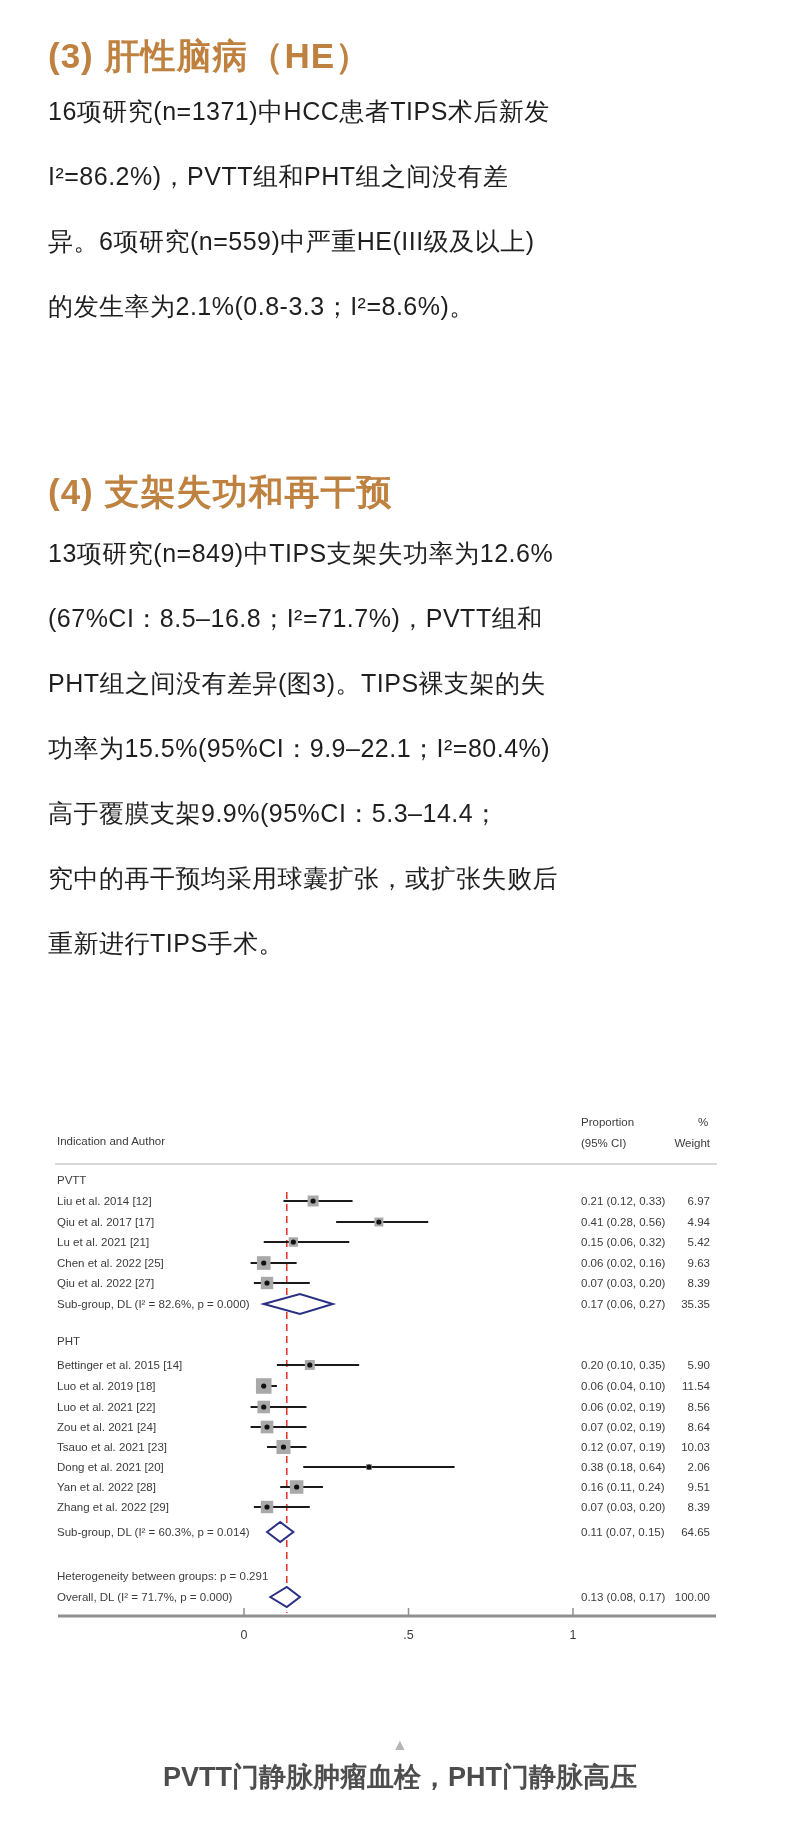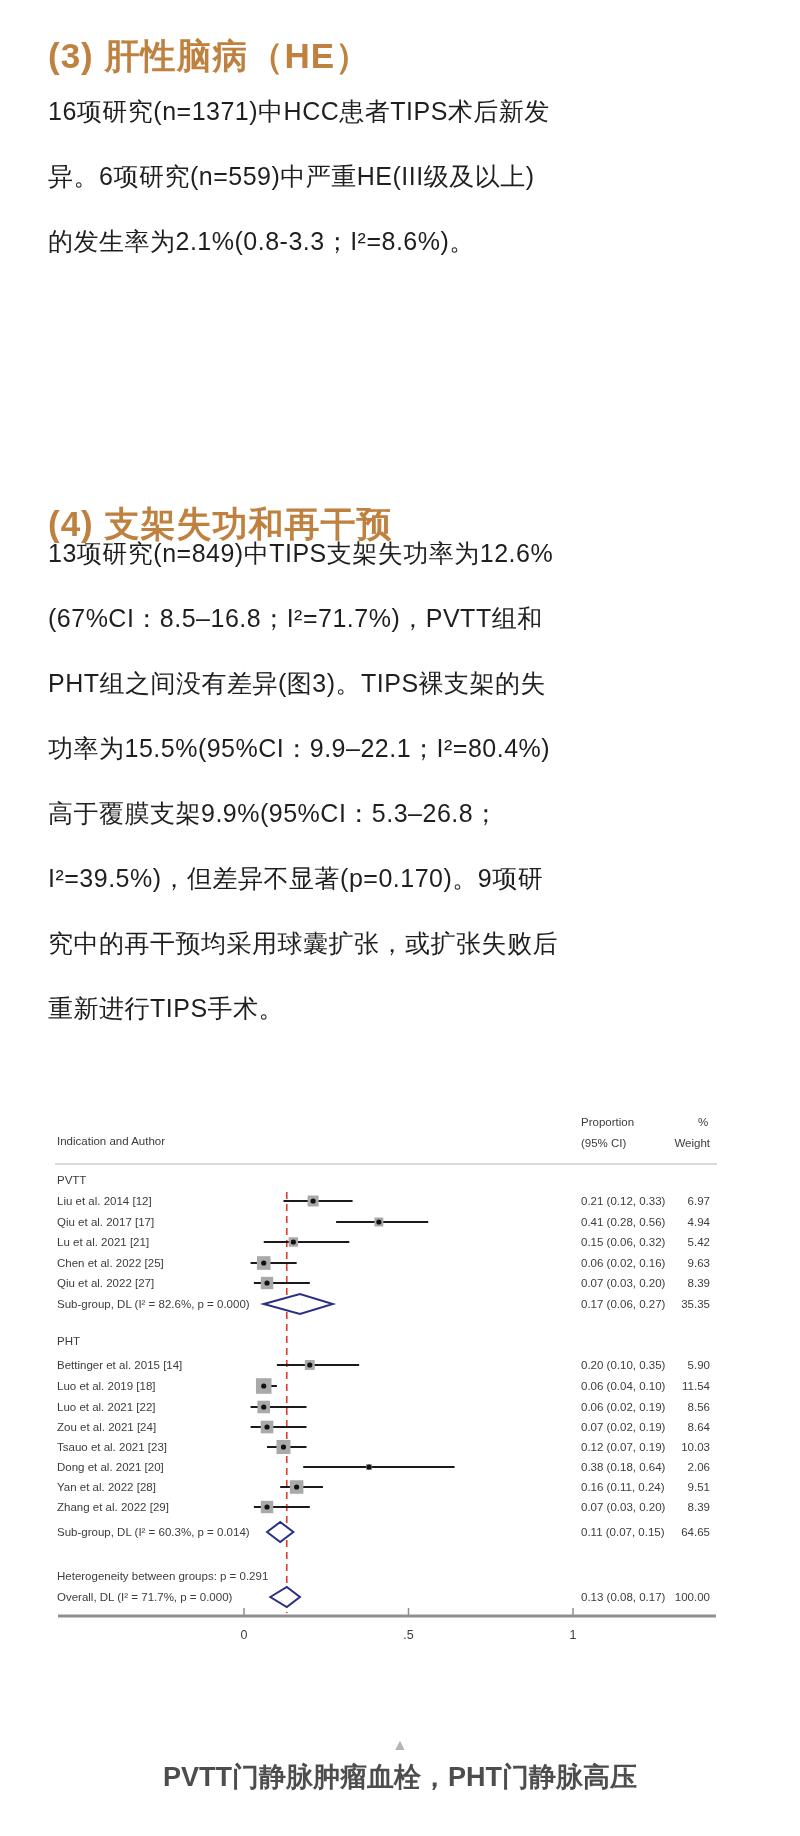--- a/index.html
+++ b/index.html
@@ -31,33 +31,33 @@
     font-size:27px;line-height:43px;font-weight:600;
   }
 </style>
 </head>
 <body>
 
 <h2 id="heading-3" class="sec-heading" style="color: rgb(191, 129, 63);">(3) 肝性脑病（HE）</h2>
 
 <div id="para-he" class="para">
   <div class="line">16项研究(n=1371)中HCC患者TIPS术后新发</div>
+  <div class="line">I²=86.2%)，PVTT组和PHT组之间没有差</div>
   <div class="line">异。6项研究(n=559)中严重HE(III级及以上)</div>
   <div class="line">的发生率为2.1%(0.8-3.3；I²=8.6%)。</div>
 </div>
 
-<h2 id="heading-4" class="sec-heading" style="color: rgb(191, 129, 63); margin-top: 32px;">(4) 支架失功和再干预</h2>
+<h2 id="heading-4" class="sec-heading" style="color: rgb(191, 129, 63);">(4) 支架失功和再干预</h2>
 
 <div id="para-stent" class="para">
   <div class="line">13项研究(n=849)中TIPS支架失功率为12.6%</div>
   <div class="line">(67%CI：8.5–16.8；I²=71.7%)，PVTT组和</div>
   <div class="line">PHT组之间没有差异(图3)。TIPS裸支架的失</div>
   <div class="line">功率为15.5%(95%CI：9.9–22.1；I²=80.4%)</div>
-  <div class="line">高于覆膜支架9.9%(95%CI：5.3–26.8；</div>
-  <div class="line">I²=39.5%)，但差异不显著(p=0.170)。9项研</div>
+  <div class="line">高于覆膜支架9.9%(95%CI：5.3–14.4；</div>
   <div class="line">究中的再干预均采用球囊扩张，或扩张失败后</div>
   <div class="line">重新进行TIPS手术。</div>
 </div>
 
 <div id="figure-area">
   <svg id="forest-svg" width="800" height="560" viewBox="0 0 800 560">
       <line x1="286.77" x2="286.77" y1="84" y2="505" stroke="#e23b2e" stroke-width="1.6" stroke-dasharray="7 5"></line>
       <text x="57" y="37" text-anchor="start" font-size="11.5" fill="#3c3c3c">Indication and Author</text>
       <text x="581" y="18" text-anchor="start" font-size="11.5" fill="#3c3c3c">Proportion</text>
       <text x="581" y="39" text-anchor="start" font-size="11.5" fill="#3c3c3c">(95% CI)</text>

